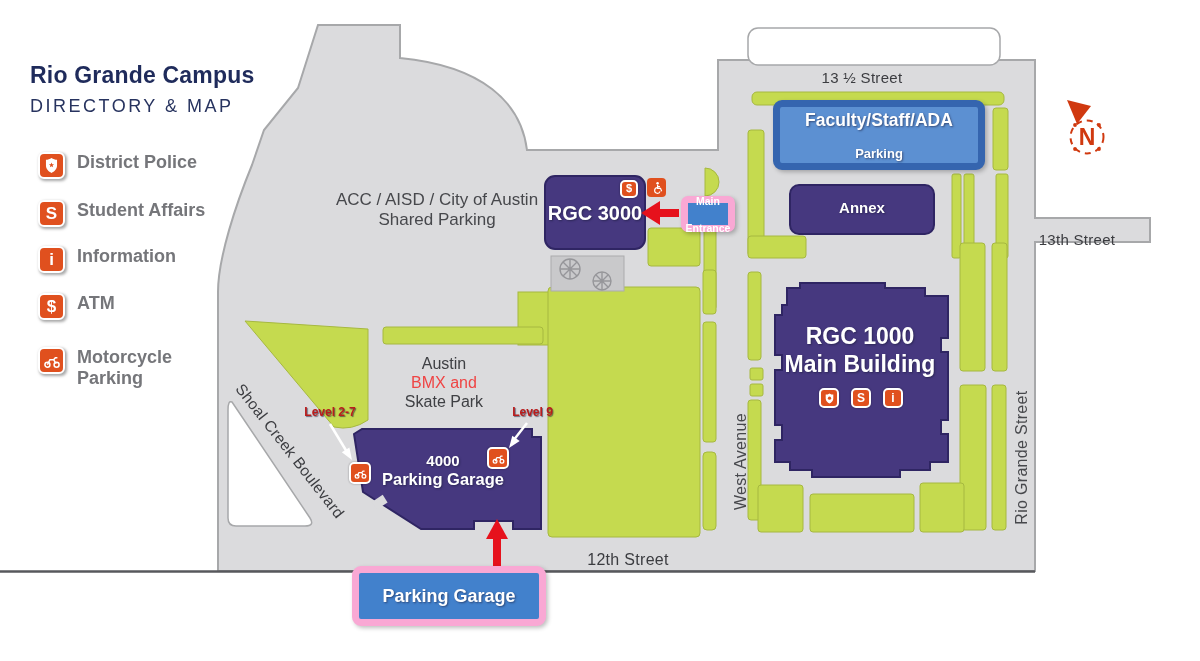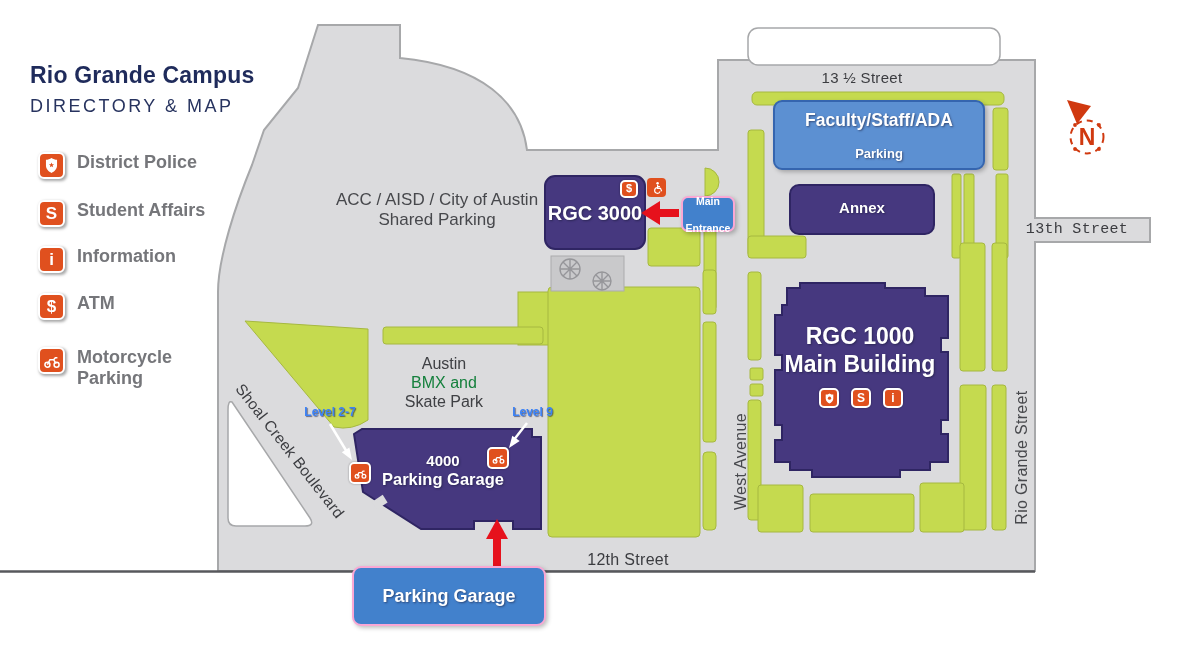--- a/index.html
+++ b/index.html
@@ -15,24 +15,24 @@
   .rot-ccw{transform:rotate(-90deg);}
   .title{color:#1f2b5b;font-size:23px;font-weight:bold;letter-spacing:.2px;}
   .subtitle{color:#27335f;font-size:18px;letter-spacing:2.5px;}
   .legend-row{position:absolute;left:38px;display:flex;align-items:flex-start;gap:12px;}
   .legend-label{color:#75767a;font-size:18px;font-weight:bold;line-height:1.18;}
   .chip{background:#e0501e;border-radius:5px;display:flex;align-items:center;justify-content:center;
         color:#fff;font-weight:bold;box-sizing:border-box;}
   .chip.big{width:27px;height:27px;font-size:17px;border:2px solid #fff;
             box-shadow:1.5px 1.5px 3px rgba(0,0,0,.35);border-radius:6px;}
   .chip.map{border:2px solid #fff;box-shadow:0 0 2px rgba(0,0,0,.4);}
-  .bluebox{position:absolute;background:#4281cc;border:2px solid #f9a8d4;border-radius:9px;
+  .bluebox{position:absolute;background:#4281cc;border:7px solid #f9a8d4;border-radius:9px;
            box-shadow:2px 2px 4px rgba(0,0,0,.25);box-sizing:border-box;gap:15px;}
   .bluebox.light{background:#5c90d2;border-color:#3565af;}
-  .lvl{position:absolute;color:#3b82f6;font-weight:bold;font-size:12px;text-align:center;
+  .lvl{position:absolute;color:#b91c1c;font-weight:bold;font-size:12px;text-align:center;
        text-shadow:1px 1px 1px rgba(30,30,60,.6);}
   .compass-n{position:absolute;color:#d0390f;font-weight:bold;font-size:23px;}
 </style>
 </head>
 <body>
 
 <div class="stage">
 
   <svg class="maplayer" width="1200" height="661" viewBox="0 0 1200 661">
 
@@ -149,33 +149,33 @@
       <svg width="20" height="20" viewBox="0 0 24 24" fill="none" stroke="#fff" stroke-width="1.8">
         <circle cx="6.5" cy="16.5" r="3"></circle>
           <circle cx="17.5" cy="16.5" r="3"></circle>
         <path d="M6.5,16.5 L9.5,10.5 H14 L16.5,14.5 H17.5 M14,10.5 L16,8 H18.5"></path>
       </svg>
     </span>
     <span class="legend-label" style="width:112px;">Motorcycle Parking</span>
   </div>
 
   <div class="lbl street-txt center" style="left:792px;top:69px;width:140px;">13 ½ Street</div>
-  <div class="lbl street-txt center" style="left:1017px;top:221px;width:120px;font-family:Liberation Mono, monospace;">13th Street</div>
+  <div class="lbl street-txt center" style="left:1017px;top:231px;width:120px;">13th Street</div>
   <div class="lbl street-txt center" style="left:558px;top:550px;width:140px;font-size:16px;">12th Street</div>
   <div class="lbl street-txt center rot-ccw" style="left:671px;top:452px;width:140px;font-size:16px;color:#47484c;">West Avenue</div>
   <div class="lbl street-txt center rot-ccw" style="left:942px;top:448px;width:160px;font-size:16px;color:#47484c;">Rio Grande Street</div>
   <div class="lbl street-txt center" style="left:182px;top:442px;width:215px;font-size:15.5px;color:#3b3c40;transform:rotate(52deg);">Shoal Creek Boulevard</div>
 
   <div class="lbl stack" style="left:297px;top:190px;width:280px;">
     <span class="area-txt">ACC / AISD / City of Austin</span>
     <span class="area-txt">Shared Parking</span>
   </div>
   <div class="lbl stack" style="left:384px;top:354px;width:120px;">
     <span class="area-txt" style="font-size:16px;color:#3f4044;">Austin</span>
-    <span class="area-txt" style="font-size:16px;color:#15803d;">BMX and</span>
+    <span class="area-txt" style="font-size:16px;color:#ef4444;">BMX and</span>
     <span class="area-txt" style="font-size:16px;color:#3f4044;">Skate Park</span>
   </div>
 
   <div class="lbl wtxt center" style="left:545px;top:198px;width:100px;height:30px;font-size:20px;">RGC 3000</div>
   <div class="chip map lbl" style="left:620px;top:180px;width:18px;height:18px;font-size:11px;">$</div>
   <div class="chip lbl" style="left:647px;top:178px;width:19px;height:19px;border-radius:4px;">
     <svg width="14" height="14" viewBox="0 0 24 24" fill="none" stroke="#fff" stroke-width="2">
       <circle cx="13" cy="4" r="2.2" fill="#fff" stroke="none"></circle>
       <path d="M13,6.5 V12.5 H18 L20,17.5 M13,9.5 H17"></path>
       <path d="M12.8,11.5 A4.8,4.8 0 1 0 17.3,17.8"></path>

